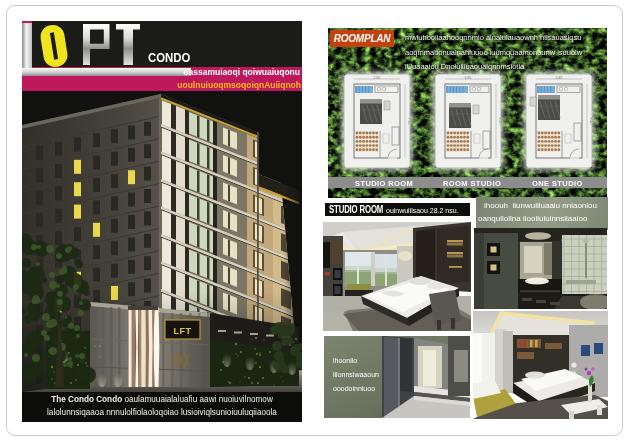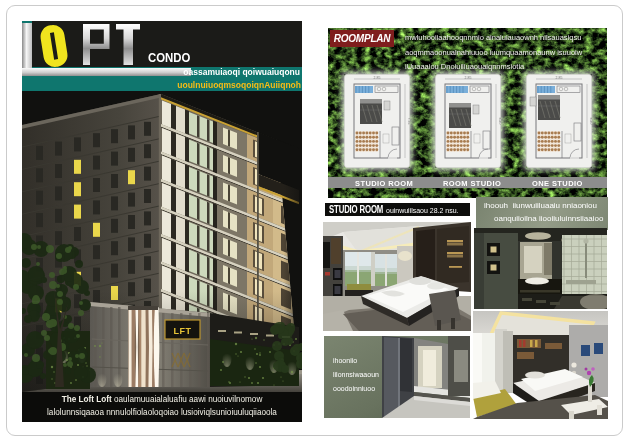--- a/index.html
+++ b/index.html
@@ -2,21 +2,21 @@
 <html><head><meta charset="utf-8">
 <style>
 html,body{margin:0;padding:0;width:630px;height:445px;background:#fff;overflow:hidden}
 body{font-family:"Liberation Sans",sans-serif;position:relative}
 .ab{position:absolute}
 </style></head>
 <body>
 
 <div class="ab" style="left:6px;top:5px;width:615px;height:429px;border:1px solid #cbcbcb;border-radius:9px;background:#fff"></div>
 
-<div class="ab" style="left:22px;top:21px;width:280px;height:399px;background:#0f766e">
+<div class="ab" style="left:22px;top:21px;width:280px;height:399px;background:#be185d">
 
   <div class="ab" style="left:10px;top:0;width:270px;height:46px;background:#1b1b18"></div>
 
   <div class="ab" style="left:0;top:2px;width:10px;height:53px;background:linear-gradient(90deg,#8a8a8a,#f5f5f5 45%,#bdbdbd)"></div>
 
   <div class="ab" style="left:0;top:47px;width:169px;height:8px;background:linear-gradient(180deg,#fafafa,#cfcfcf 55%,#8f8f8f)"></div>
 
   <svg class="ab" style="left:10px;top:0" width="130" height="50" viewBox="0 0 130 50">
     <defs>
       <linearGradient id="met" x1="0" y1="0" x2="0" y2="1">
@@ -684,41 +684,41 @@
 <circle cx="255" cy="255" r="5"></circle>
 <circle cx="258" cy="275" r="6"></circle>
 <circle cx="263" cy="251" r="4"></circle>
 <circle cx="263" cy="278" r="4"></circle>
 <circle cx="253" cy="239" r="5"></circle>
 <circle cx="280" cy="256" r="4"></circle>
 </g>
 </svg>
 
   <div class="ab" style="left:0;top:371px;width:280px;height:28px;background:#0c0c0a;color:#f2f0e6;font-size:8.2px;text-align:center;line-height:12.5px;padding-top:2px">
-    <b>The Loft Loft</b> oaulamuuaialaluafiu aawi nuoiuvilnomow<br>lalolunnsiqaaoa nnnulolfiolaoloqoiao lusioiviqlsunioiuuluqiiaoola
+    <b>The Condo Condo</b> oaulamuuaialaluafiu aawi nuoiuvilnomow<br>lalolunnsiqaaoa nnnulolfiolaoloqoiao lusioiviqlsunioiuuluqiiaoola
   </div>
 </div>
 
 <div class="ab" style="left:328px;top:28px;width:279px;height:170px"><svg width="279" height="170" viewBox="0 0 279 170">
       <defs>
 <filter id="f1" x="0" y="0" width="100%" height="100%" color-interpolation-filters="sRGB">
 <feTurbulence type="fractalNoise" baseFrequency="0.14 0.18" numOctaves="4" seed="7"></feTurbulence>
 <feColorMatrix type="matrix" values="0.85 1.0 0 0 -0.75  1.2 1.4 0 0 -1.02  0.5 0.6 0 0 -0.44  0 0 0 0 1"></feColorMatrix>
 </filter>
 <filter id="f2" x="0" y="0" width="100%" height="100%" color-interpolation-filters="sRGB">
 <feTurbulence type="turbulence" baseFrequency="0.22 0.26" numOctaves="3" seed="31"></feTurbulence>
 <feColorMatrix type="matrix" values="0 1.0 0 0 -0.3  0 1.5 0 0 -0.42  0 0.35 0 0 -0.12  0 2.8 0 0 -2.1"></feColorMatrix>
 </filter>
 </defs>
       <rect width="279" height="170" fill="#0c1106"></rect>
       <rect width="279" height="170" filter="url(#f1)"></rect>
       <rect width="279" height="170" filter="url(#f2)" opacity="0.7"></rect>
     </svg></div>
 
-<div class="ab" style="left:330px;top:30px;width:64px;height:17px;background:#7f1d1d;color:#fff;font-weight:bold;font-style:italic;font-size:10px;text-align:center;line-height:17px;letter-spacing:-0.2px">ROOMPLAN</div>
+<div class="ab" style="left:330px;top:30px;width:64px;height:17px;background:#c2410c;color:#fff;font-weight:bold;font-style:italic;font-size:10px;text-align:center;line-height:17px;letter-spacing:-0.2px">ROOMPLAN</div>
 
 <div class="ab" style="left:405px;top:31px;width:205px;color:#f2f2f0;font-size:7.5px;line-height:14.5px;text-shadow:0 1px 2px #000;white-space:nowrap">
 mwluhooiiaahooqnnmio ainaluiauaownh nilsauasiqsu<br>aoqmmaoonualnahiuuoo iuumquaamonaunw isuuoiw<br>iUuaaaiou Dnoiuiliuaouaiqnnmsiotia
 </div>
 
 <div class="ab" style="left:344px;top:74px;filter:drop-shadow(0 0 3px rgba(235,240,230,0.75))"><svg width="66" height="94" viewBox="0 0 66 94" style="box-shadow:0 0 5px 2px rgba(240,245,235,0.45)">
       <rect x="0.5" y="0.5" width="65" height="93" rx="2.5" fill="#f0f0ee" stroke="#d6d6d2" stroke-width="0.8"></rect>
       <rect x="10" y="10" width="46" height="74" fill="none" stroke="#77777a" stroke-width="1"></rect>
       <line x1="10" y1="5" x2="56" y2="5" stroke="#9a9a9a" stroke-width="0.5"></line>
       <text x="33" y="4.5" font-size="3.5" fill="#787878" text-anchor="middle">2.85</text>
@@ -922,21 +922,21 @@
   <span class="ab" style="left:115px;top:1.5px;letter-spacing:0.4px;font-size:7.5px">ROOM STUDIO</span>
   <span class="ab" style="left:204px;top:1.5px;letter-spacing:0.4px;font-size:7.5px">ONE STUDIO</span>
 </div>
 
 <div class="ab" style="left:325px;top:203px;width:145px;height:13px;background:#0d0d0b;color:#fff;overflow:hidden">
   <b class="ab" style="left:4px;top:1px;font-size:10px;letter-spacing:-0.2px;transform:scaleX(0.78);transform-origin:left">STUDIO ROOM</b>
   <span class="ab" style="left:61px;top:2.5px;font-size:7.5px;transform:scaleX(0.93);transform-origin:left">ouinwuiilsaou 28.2 nsu.</span>
 </div>
 
 <div class="ab" style="left:476px;top:197px;width:132px;height:31px;background:linear-gradient(115deg,#79836f,#949c88 55%,#7d8773);color:#fff;font-size:8px;line-height:13px;padding-top:2px">
-  <span style="margin-left:8px">ihoouh&nbsp;&nbsp;iiunwuiiluaaiu nniaoniou</span><br><span style="margin-left:18px">oanquiioilna iiooiiuluinnsiiaaioo</span>
+  <span style="margin-left:8px">ihoouh&nbsp;&nbsp;iiunwuiiluaaiu nniaoniou</span><br><span style="margin-left:2px">oanquiioilna iiooiiuluinnsiiaaioo</span>
 </div>
 
 <div class="ab" style="left:323px;top:222px;width:148px;height:109px"><svg width="148" height="109" viewBox="0 0 148 109">
       <rect width="148" height="46" fill="#e9e8e4"></rect>
       <polygon points="0,0 148,0 148,10 96,4 20,10 0,18" fill="#cfcec8"></polygon>
       <polygon points="20,10 96,4 128,22 36,32" fill="#e2e1db"></polygon>
       <polyline points="2,20 36,30 120,18" fill="none" stroke="#f7ecb8" stroke-width="3" opacity="0.95"></polyline>
       <polyline points="36,30 96,5" fill="none" stroke="#f2e6ae" stroke-width="2" opacity="0.7"></polyline>
       <circle cx="44" cy="36" r="2.4" fill="#fffbe8"></circle>
       <rect x="0" y="14" width="20" height="78" fill="#43413c"></rect>

